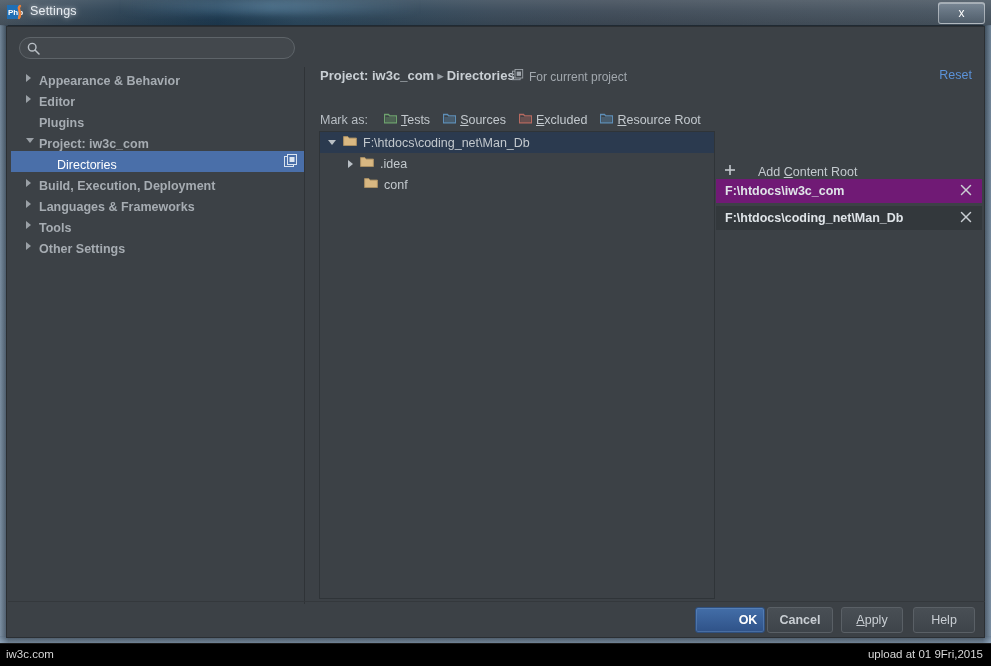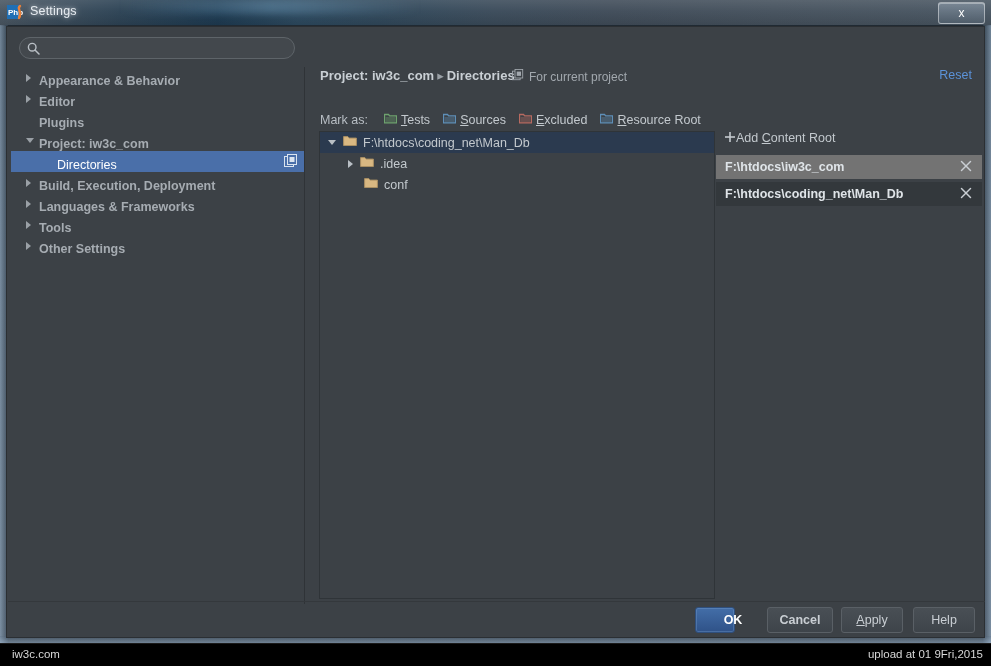--- a/index.html
+++ b/index.html
@@ -287,41 +287,42 @@
   #roots {
     position: absolute;
     left: 411px; top: 74px;
     width: 266px;
     height: 468px;
   }
   #add-root {
     position: relative;
     height: 24px;
     display: flex;
-    align-items: flex-start;
-    gap: 0;
+    align-items: flex-end;
+    gap: 22px;
     padding-left: 8px;
     font-size: 12.5px;
     color: #c3c9ce;
     cursor: pointer;
+    margin-top: 24px;
   }
   #add-root .mn { text-decoration: underline; }
   .root-row {
     position: relative;
     height: 24px;
     margin-bottom: 3px;
     display: flex;
     align-items: center;
     font-size: 12.5px;
     font-weight: bold;
     color: #dfe4e8;
     padding-left: 9px;
     cursor: default;
   }
-  .root-row.light { background: #737373; }
+  .root-row.light { background: #701a75; }
   .root-row.dark  { background: #33383c; }
   .root-x {
     position: absolute;
     right: 9px; top: 4px;
     width: 14px; height: 14px;
     cursor: pointer;
   }
 
   
   #buttonbar {
@@ -348,37 +349,37 @@
   }
   .dlg-btn .mn { text-decoration: underline; }
   .dlg-btn.primary {
     border: 1px solid #2f4f7d;
     background: linear-gradient(180deg, #3f6ba8, #2f5party 100%);
     background: linear-gradient(180deg, #436ea8, #2f5288);
     color: #ffffff;
     font-weight: bold;
     box-shadow: inset 0 0 0 1px rgba(120,160,210,0.35);
   }
-  #btn-ok     { left: 687px; width: 40px; padding-left: 36px; }
+  #btn-ok     { left: 687px; width: 70px; padding-left: 36px; }
   #btn-cancel { left: 759px; width: 66px; font-weight: bold; }
   #btn-apply  { left: 833px; width: 62px; }
   #btn-help   { left: 905px; width: 62px; }
 
   
   #footer {
     position: absolute;
     left: 0; bottom: 0;
     width: 991px;
     height: 22px;
     background: #000000;
     border-top: 1px solid #1a1a1a;
   }
   #footer-left {
     position: absolute;
-    left: 12px; top: 4px;
+    left: 6px; top: 4px;
     font-size: 11.5px;
     color: #d7d7d7;
   }
   #footer-right {
     position: absolute;
     right: 8px; top: 4px;
     font-size: 11.5px;
     color: #d7d7d7;
   }
 </style>

